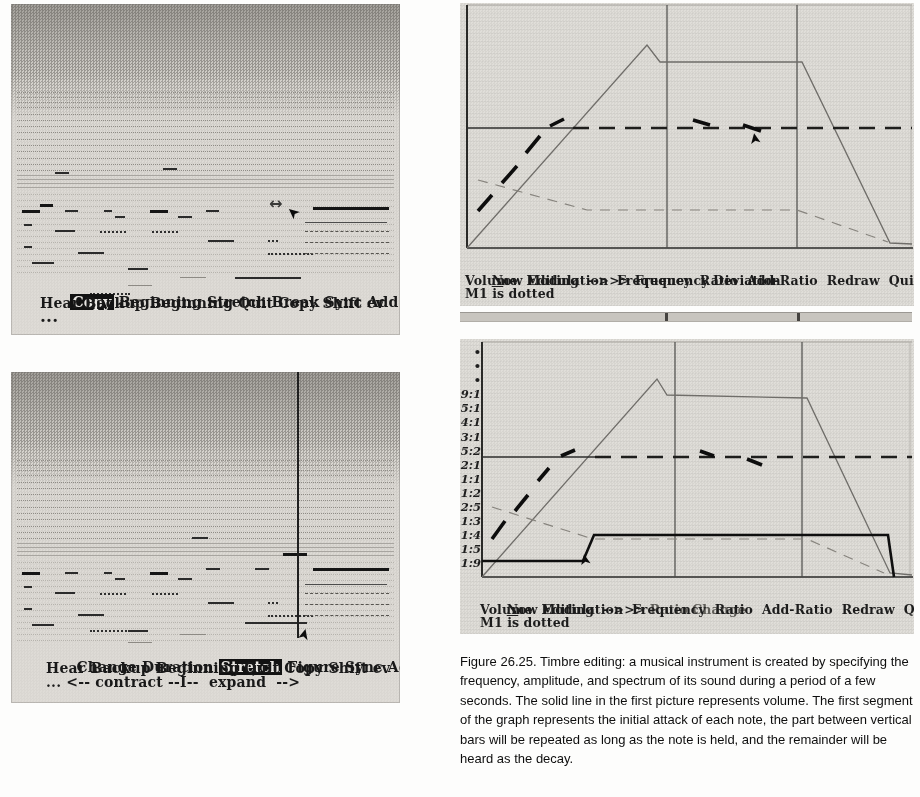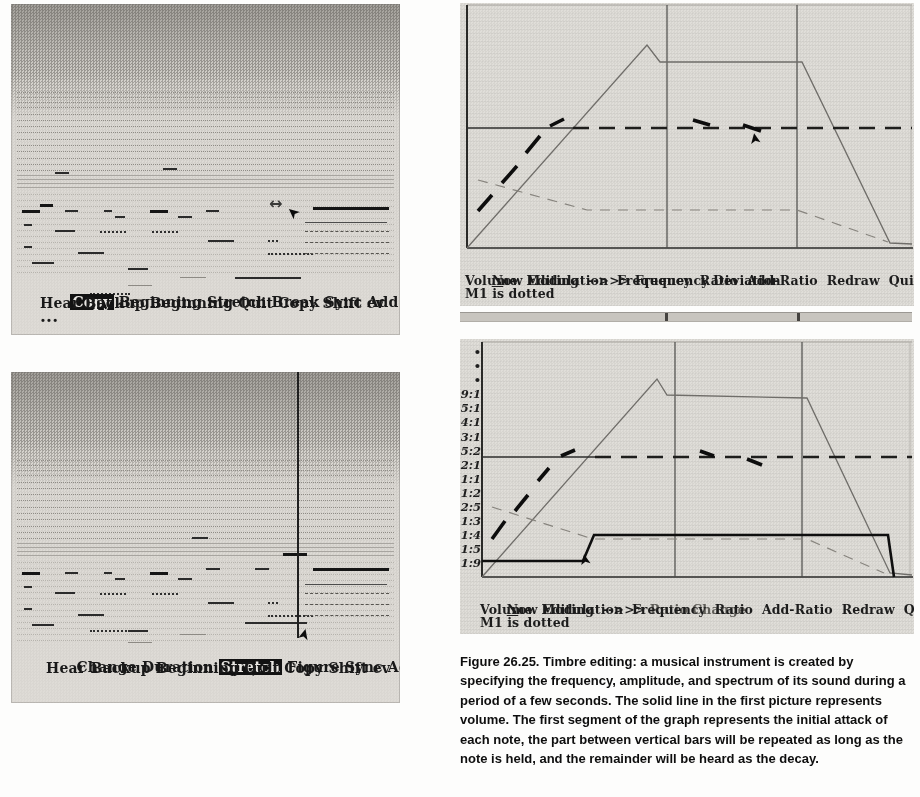--- a/index.html
+++ b/index.html
@@ -51,21 +51,21 @@
   .mode-dark{color:#1c1c1c;}
   .mode-light{color:#5f5d58;}
   .u-first{display:inline-block;}
   .u-first::first-letter{text-decoration:underline;}
   .ratio-col{position:absolute;width:21px;text-align:right;font-weight:700;font-style:italic;
              font-size:11.5px;line-height:14.1px;color:#1e1e1e;}
   .strip{position:absolute;background:#c8c5bf;border-top:1px solid #9b9893;border-bottom:1px solid #b1aea8;}
   .strip-tick{position:absolute;top:0;width:3px;height:100%;background:#454340;}
 
   
-  .caption{position:absolute;font-family:"Liberation Sans",sans-serif;font-weight:700;
+  .caption{position:absolute;font-family:"Liberation Sans",sans-serif;font-weight:400;
            font-size:13px;line-height:19.4px;color:#0e0e0e;letter-spacing:0px;}
 </style>
 </head>
 <body>
 
 <div class="page">
 
   <div class="shot shot-left" style="left:11px;top:4px;width:389px;height:331px;">
     <div>
         <div class="row row-d" style="top: 88px;"></div>
@@ -209,20 +209,21 @@
         <div class="note note-f" style="left: 169px; top: 262px; width: 26px;"></div>
         <div class="note note-d" style="left: 79px; top: 258px; width: 40px;"></div>
         <div class="note note-f" style="left: 117px; top: 270px; width: 24px;"></div>
       </div>
     <div class="vline" style="left:286px;top:0;height:266px;"></div>
     <span class="cursor" style="left:287px;top:255px;transform:rotate(-75deg);">➤</span>
     <div class="menu" style="left:35px;top:274px;">
       <span>Change Duration </span><span class="inv">Stretch</span><span> Figure Sync Add</span>
     </div>
     <div class="menu" style="left:35px;top:289px;">Hear Backup Beginning Quit Copy Shift ev</div>
+    <div class="menu" style="left:35px;top:303px;">... &lt;-- contract --I--  expand  --&gt;</div>
   </div>
 
 
   <div class="shot shot-right" style="left:460px;top:3px;width:454px;height:303px;">
     <svg class="graph-svg" width="454" height="250" viewBox="0 0 454 250">
       <line x1="7" y1="2" x2="452" y2="2" stroke="#a6a39d" stroke-width="1"></line>
       <line x1="451" y1="2" x2="451" y2="245" stroke="#b7b4ae" stroke-width="1"></line>
       <line x1="7" y1="2" x2="7" y2="245" stroke="#2a2a28" stroke-width="2"></line>
       <line x1="7" y1="245" x2="453" y2="245" stroke="#2a2a28" stroke-width="1.6"></line>
       <line x1="207" y1="2" x2="207" y2="245" stroke="#4b4b49" stroke-width="1.2"></line>

